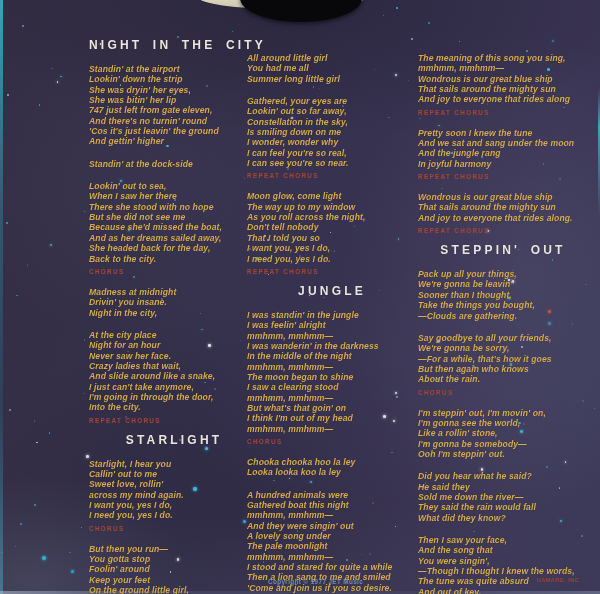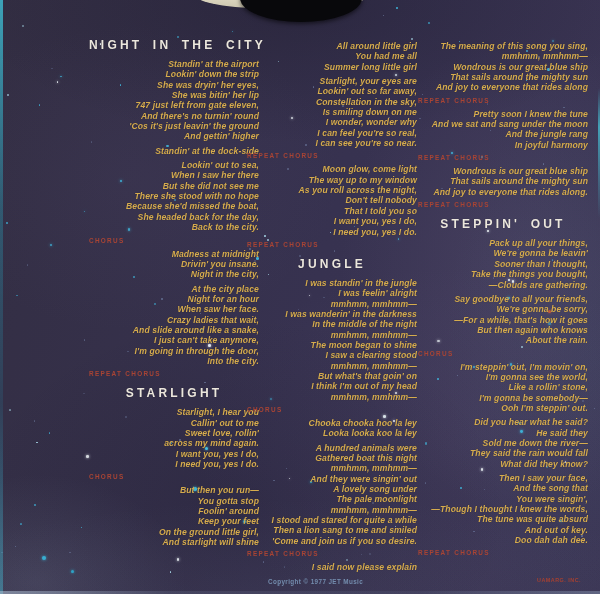--- a/index.html
+++ b/index.html
@@ -71,21 +71,21 @@
 
   .song-title{
     color:var(--title);
     font-size:12px;font-weight:bold;
     letter-spacing:3.2px;word-spacing:4px;
     margin:9px 0 7px;white-space:nowrap;
     text-shadow:0 0 1px rgba(0,0,0,0.4);
     text-align:center;
   }
   .song-title:first-child{margin-top:0;}
-  .verse{margin:0 0 4px;text-align:right;}
+  .verse{margin:12px 0 4px;}
   .line{
     color:var(--lyrics);
     font-size:8.6px;font-weight:bold;font-style:italic;
     line-height:10.35px;letter-spacing:0.1px;white-space:nowrap;
     text-shadow:0 0 1px rgba(0,0,0,0.35);
   }
   .chorus-label{
     color:var(--chorus-label);
     font-size:6.4px;font-weight:bold;
     letter-spacing:1.3px;margin:3px 0 5px;white-space:nowrap;
@@ -291,36 +291,37 @@
         <div class="line">And there's no turnin' round</div>
         <div class="line">'Cos it's just leavin' the ground</div>
         <div class="line">And gettin' higher</div>
       </div>
       <div class="verse">
         <div class="line">Standin' at the dock-side</div>
       </div>
       <div class="verse">
         <div class="line">Lookin' out to sea,</div>
         <div class="line">When I saw her there</div>
+        <div class="line">There she stood with no hope</div>
         <div class="line">But she did not see me</div>
-        <div class="line">There she stood with no hope</div>
         <div class="line">Because she'd missed the boat,</div>
+        <div class="line">And as her dreams sailed away,</div>
         <div class="line">She headed back for the day,</div>
         <div class="line">Back to the city.</div>
       </div>
       <div class="chorus-label">CHORUS</div>
       <div class="verse">
         <div class="line">Madness at midnight</div>
         <div class="line">Drivin' you insane.</div>
         <div class="line">Night in the city,</div>
       </div>
       <div class="verse">
         <div class="line">At the city place</div>
         <div class="line">Night for an hour</div>
-        <div class="line">When saw her face.</div>
+        <div class="line">Never saw her face.</div>
         <div class="line">Crazy ladies that wait,</div>
         <div class="line">And slide around like a snake,</div>
         <div class="line">I just can't take anymore,</div>
         <div class="line">I'm going in through the door,</div>
         <div class="line">Into the city.</div>
       </div>
       <div class="chorus-label">REPEAT CHORUS</div>
       <div class="song-title">STARLIGHT</div>
       <div class="verse">
         <div class="line">Starlight, I hear you</div>
@@ -340,21 +341,21 @@
         <div class="line">And starlight will shine</div>
       </div>
     </div>
   <div class="col" id="col2">
       <div class="verse">
         <div class="line">All around little girl</div>
         <div class="line">You had me all</div>
         <div class="line">Summer long little girl</div>
       </div>
       <div class="verse">
-        <div class="line">Starlight, your eyes are</div>
+        <div class="line">Gathered, your eyes are</div>
         <div class="line">Lookin' out so far away,</div>
         <div class="line">Constellation in the sky,</div>
         <div class="line">Is smiling down on me</div>
         <div class="line">I wonder, wonder why</div>
         <div class="line">I can feel you're so real,</div>
         <div class="line">I can see you're so near.</div>
       </div>
       <div class="chorus-label">REPEAT CHORUS</div>
       <div class="verse">
         <div class="line">Moon glow, come light</div>

